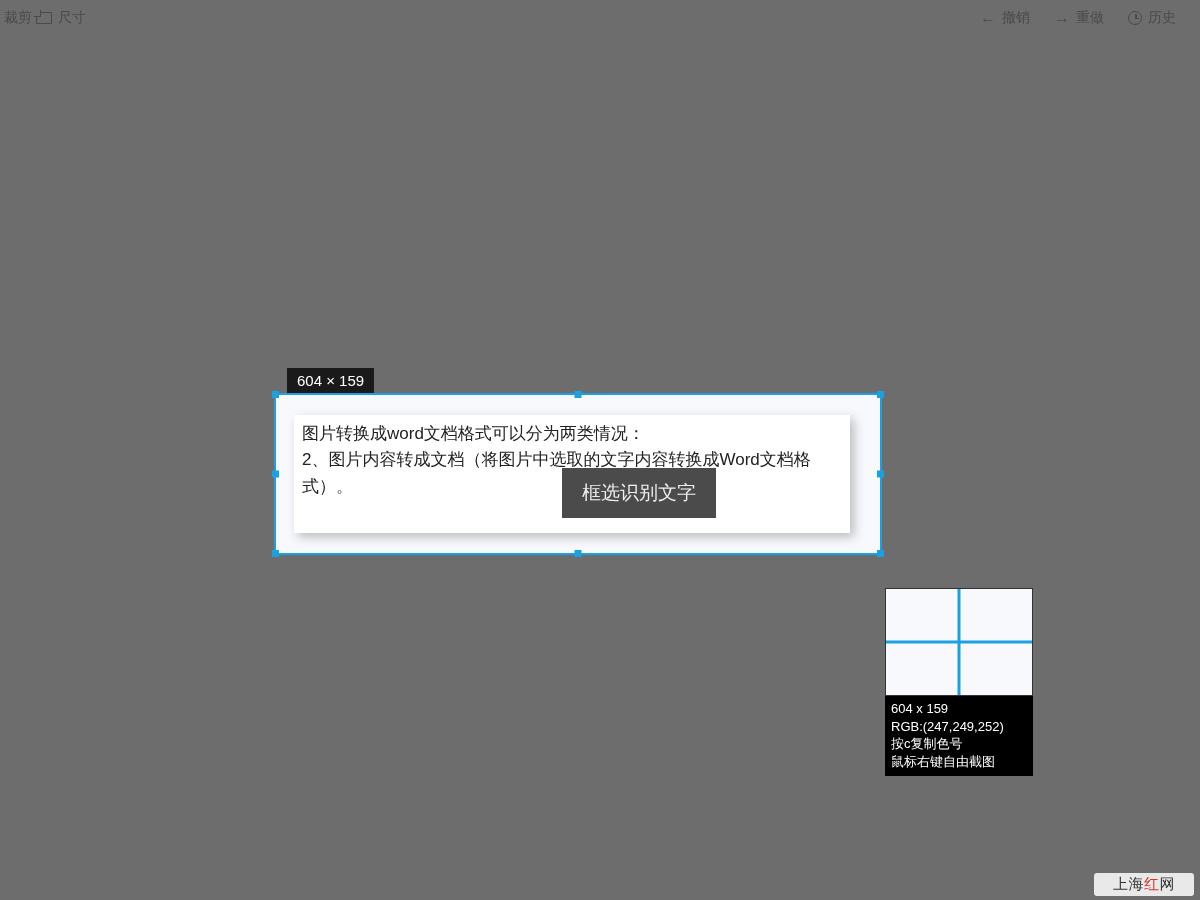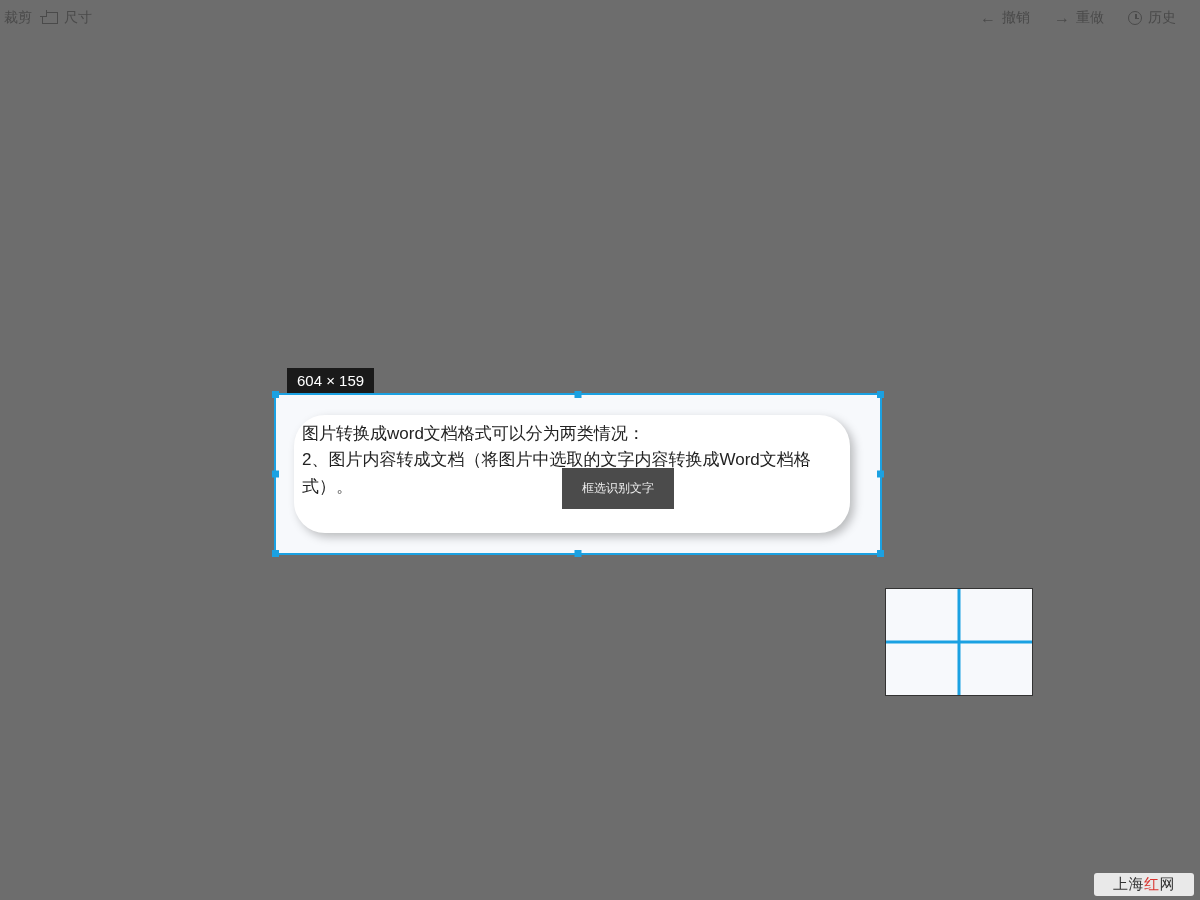--- a/index.html
+++ b/index.html
@@ -22,21 +22,21 @@
       right: 0;
       height: 36px;
       display: flex;
       align-items: center;
       color: #4a4a4a;
       font-size: 14px;
     }
     .toolbar-left {
       display: flex;
       align-items: center;
-      gap: 10px;
+      gap: 4px;
       padding-left: 4px;
     }
     .toolbar-right {
       display: flex;
       align-items: center;
       gap: 24px;
       margin-left: auto;
       padding-right: 24px;
     }
     .toolbar-item {
@@ -129,29 +129,28 @@
       left: 18px;
       top: 20px;
       right: 30px;
       bottom: 20px;
       background: #fff;
       box-shadow: 4px 4px 10px rgba(0,0,0,0.25);
       padding: 6px 8px;
       color: #222;
       font-size: 17px;
       line-height: 1.55;
-      border-radius: 31px;
     }
     .tooltip {
       position: absolute;
       left: 562px;
       top: 468px;
       background: rgba(60,60,60,0.92);
       color: #eee;
-      font-size: 12px;
+      font-size: 19px;
       padding: 12px 20px;
       z-index: 5;
     }
     .magnifier {
       position: absolute;
       left: 885px;
       top: 588px;
       width: 148px;
       background: #000;
     }
@@ -246,17 +245,23 @@
   <div class="captured-text">
     <span class="text-line">图片转换成word文档格式可以分为两类情况：</span>
     <span class="text-line">2、图片内容转成文档（将图片中选取的文字内容转换成Word文档格式）。</span>
   </div>
 </div>
 
 <div class="tooltip">框选识别文字</div>
 
 <div class="magnifier">
   <div class="mag-preview"></div>
+  <div class="mag-info">
+    <div>604 x 159</div>
+    <div>RGB:(247,249,252)</div>
+    <div>按c复制色号</div>
+    <div>鼠标右键自由截图</div>
+  </div>
 </div>
 
 <div class="watermark">
   <span>上海</span><span class="red">红</span><span>网</span>
 </div>
 
 </body></html>

